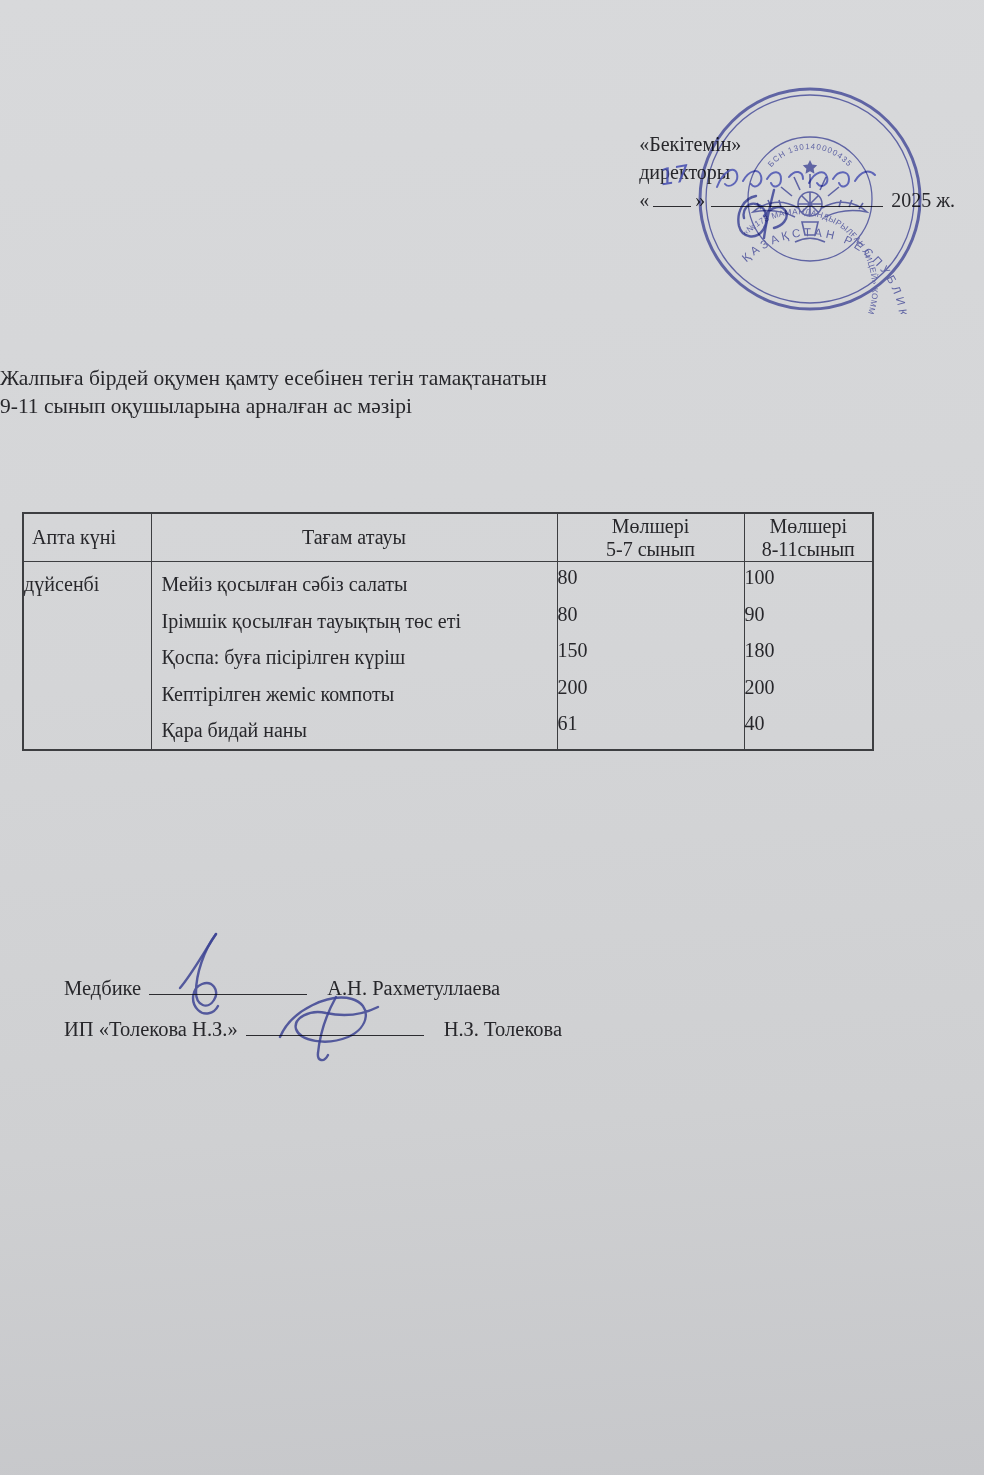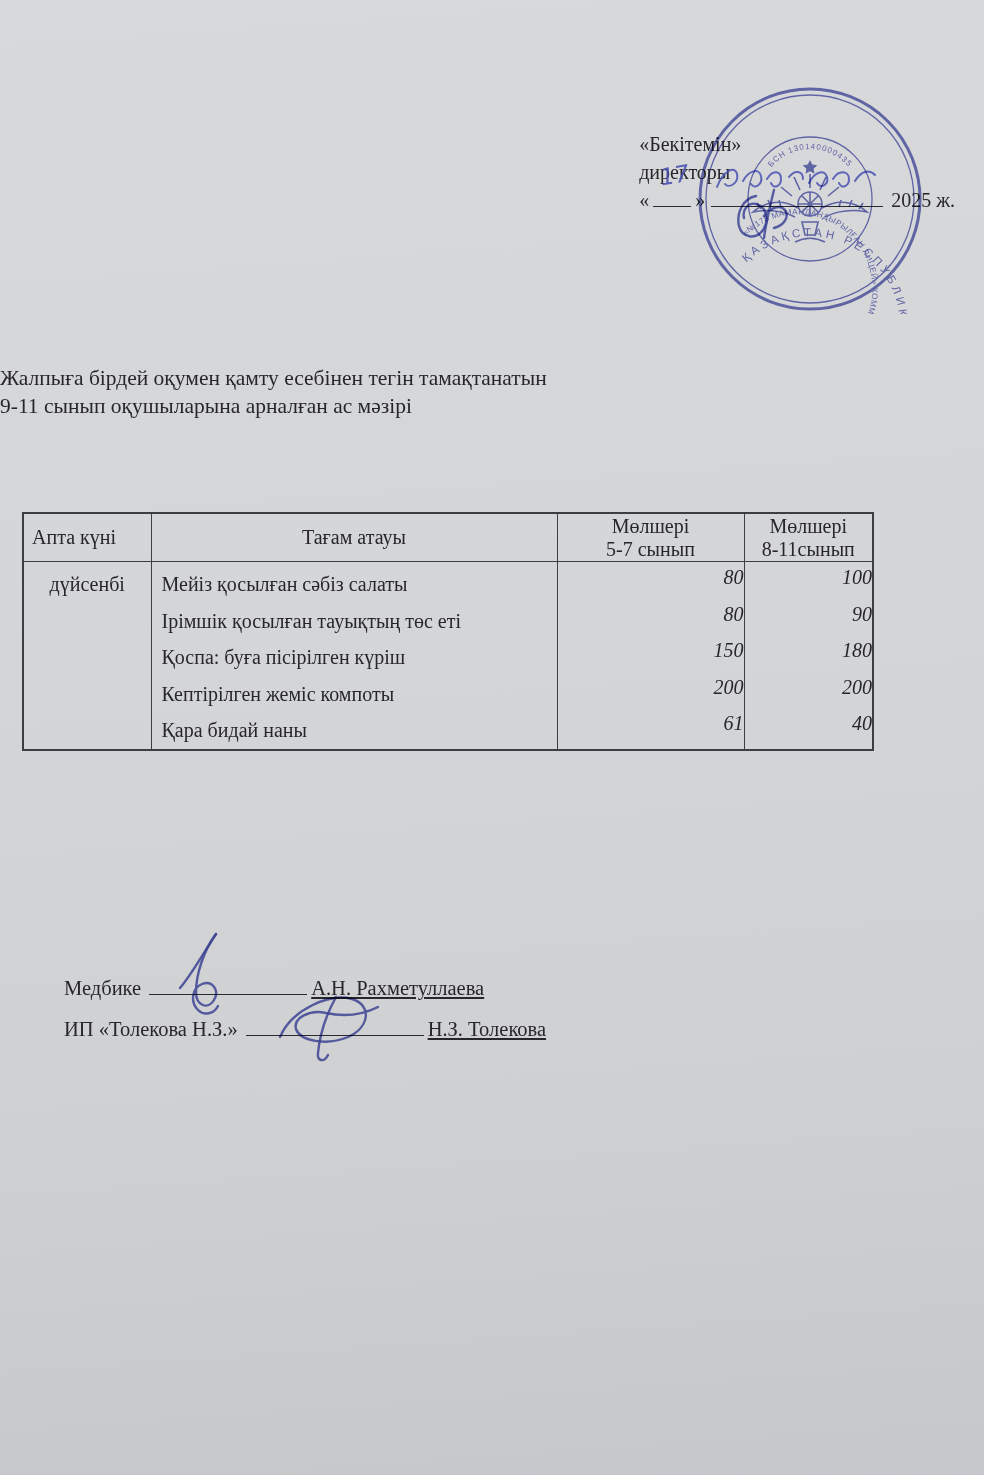--- a/index.html
+++ b/index.html
@@ -29,34 +29,34 @@
 
   
   table.menu { position:absolute; left:22px; top:512px; width:852px;
                border-collapse:collapse; table-layout:fixed; font-size:20px; }
   table.menu th, table.menu td { border:1.6px solid #3d3e41; font-weight:normal; }
   table.menu { border:2.5px solid #3d3e41; }
   table.menu thead th { height:47px; text-align:center; vertical-align:middle;
                         line-height:23px; padding:0; }
   table.menu thead th.day-h { text-align:left; padding-left:8px; }
   table.menu td { height:181px; vertical-align:top; padding:0; }
-  .day-cell { text-align:center; padding-top:4px !important; line-height:36.5px; }
+  .day-cell { text-align:left; padding-top:4px !important; line-height:36.5px; }
   .dish-cell .stack { padding:4px 0 0 10px; }
   .dish-cell .stack div { line-height:36.5px; white-space:nowrap; }
-  .amt-cell { text-align:right;font-style:italic; }
+  .amt-cell { text-align:left; }
   .amt-cell .stack { position:relative; top:-7px; padding-top:4px; }
   .amt-cell .stack div { line-height:36.5px; }
 
   
   .sig-row { position:absolute; left:64px; font-size:20.5px; white-space:nowrap; }
   .sig-row.r1 { top:975px; }
   .sig-row.r2 { top:1016px; }
   .nurse-blank { width:158px; margin-left:8px; }
   .vendor-blank { width:178px; margin-left:8px; }
-  .sig-name { margin-left:4px;text-decoration:underline; }
+  .sig-name { margin-left:20px; }
 
   
   .stamp { position:absolute; left:695px; top:84px; width:230px; height:230px;
            opacity:.82; mix-blend-mode:multiply; filter:blur(.35px); z-index:2;
            pointer-events:none; }
   .hw { position:absolute; z-index:3; mix-blend-mode:multiply; pointer-events:none; }
   .hw path { fill:none; stroke:#4a52b2; stroke-width:2.4; stroke-linecap:round;
              stroke-linejoin:round; opacity:.85; }
   .hw.director { left:722px; top:182px; }
   .hw.nurse { left:160px; top:930px; }

